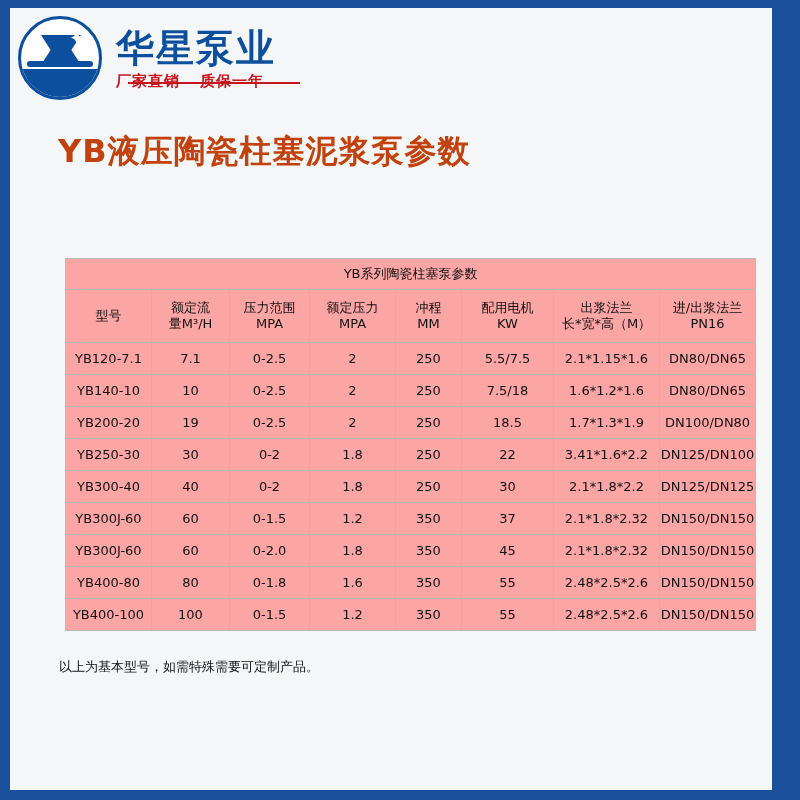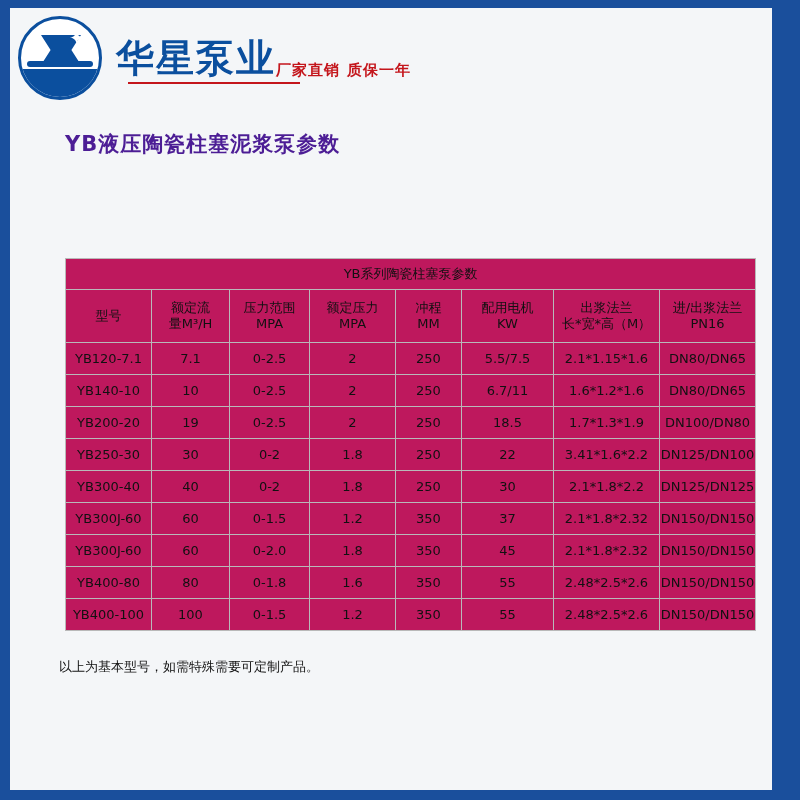--- a/index.html
+++ b/index.html
@@ -110,73 +110,72 @@
   .logo-mark .star {
     position: absolute;
     left: 48px;
     top: 10px;
     color: #ffffff;
     font-size: 18px;
     line-height: 18px;
   }
   .logo-text {
     display: flex;
-    flex-direction: row;
+    flex-direction: column;
     justify-content: center;
-    align-items: flex-end;
   }
   .logo-title {
     font-family: "DejaVu Sans", sans-serif;
     font-size: 38px;
     font-weight: bold;
     color: #0b4f9e;
     letter-spacing: 2px;
     line-height: 44px;
   }
   .logo-sub {
     margin-top: 2px;
     display: flex;
     align-items: center;
-    gap: 7px;
+    gap: 20px;
     font-family: "DejaVu Sans", sans-serif;
     font-size: 15px;
     font-weight: bold;
     color: #c4161c;
     letter-spacing: 1px;
   }
   .logo-rule {
     position: absolute;
     left: 118px;
     top: 74px;
     width: 172px;
     height: 2px;
     background: #c4161c;
   }
   
   .doc-title {
     position: absolute;
-    left: 55px;
+    left: 48px;
     top: 122px;
     font-family: "DejaVu Sans", sans-serif;
-    font-size: 21px;
+    font-size: 32px;
     font-weight: bold;
-    color: #4c1d95;
+    color: #c2410c;
     letter-spacing: 1px;
   }
   
   .table-wrap {
     position: absolute;
     left: 55px;
     top: 250px;
     width: 690px;
   }
   table.spec {
     border-collapse: collapse;
     width: 690px;
-    background: #be185d;
+    background: #fca5a5;
     table-layout: fixed;
   }
   table.spec td {
     border: 1px solid #b9b9b9;
     font-family: "DejaVu Sans", sans-serif;
     font-size: 13px;
     color: #111111;
     text-align: center;
     vertical-align: middle;
     padding: 0;
@@ -301,21 +300,21 @@
             <td>5.5/7.5</td>
             <td>2.1*1.15*1.6</td>
             <td>DN80/DN65</td>
           </tr>
           <tr class="body">
             <td>YB140-10</td>
             <td>10</td>
             <td>0-2.5</td>
             <td>2</td>
             <td>250</td>
-            <td>6.7/11</td>
+            <td>7.5/18</td>
             <td>1.6*1.2*1.6</td>
             <td>DN80/DN65</td>
           </tr>
           <tr class="body">
             <td>YB200-20</td>
             <td>19</td>
             <td>0-2.5</td>
             <td>2</td>
             <td>250</td>
             <td>18.5</td>

